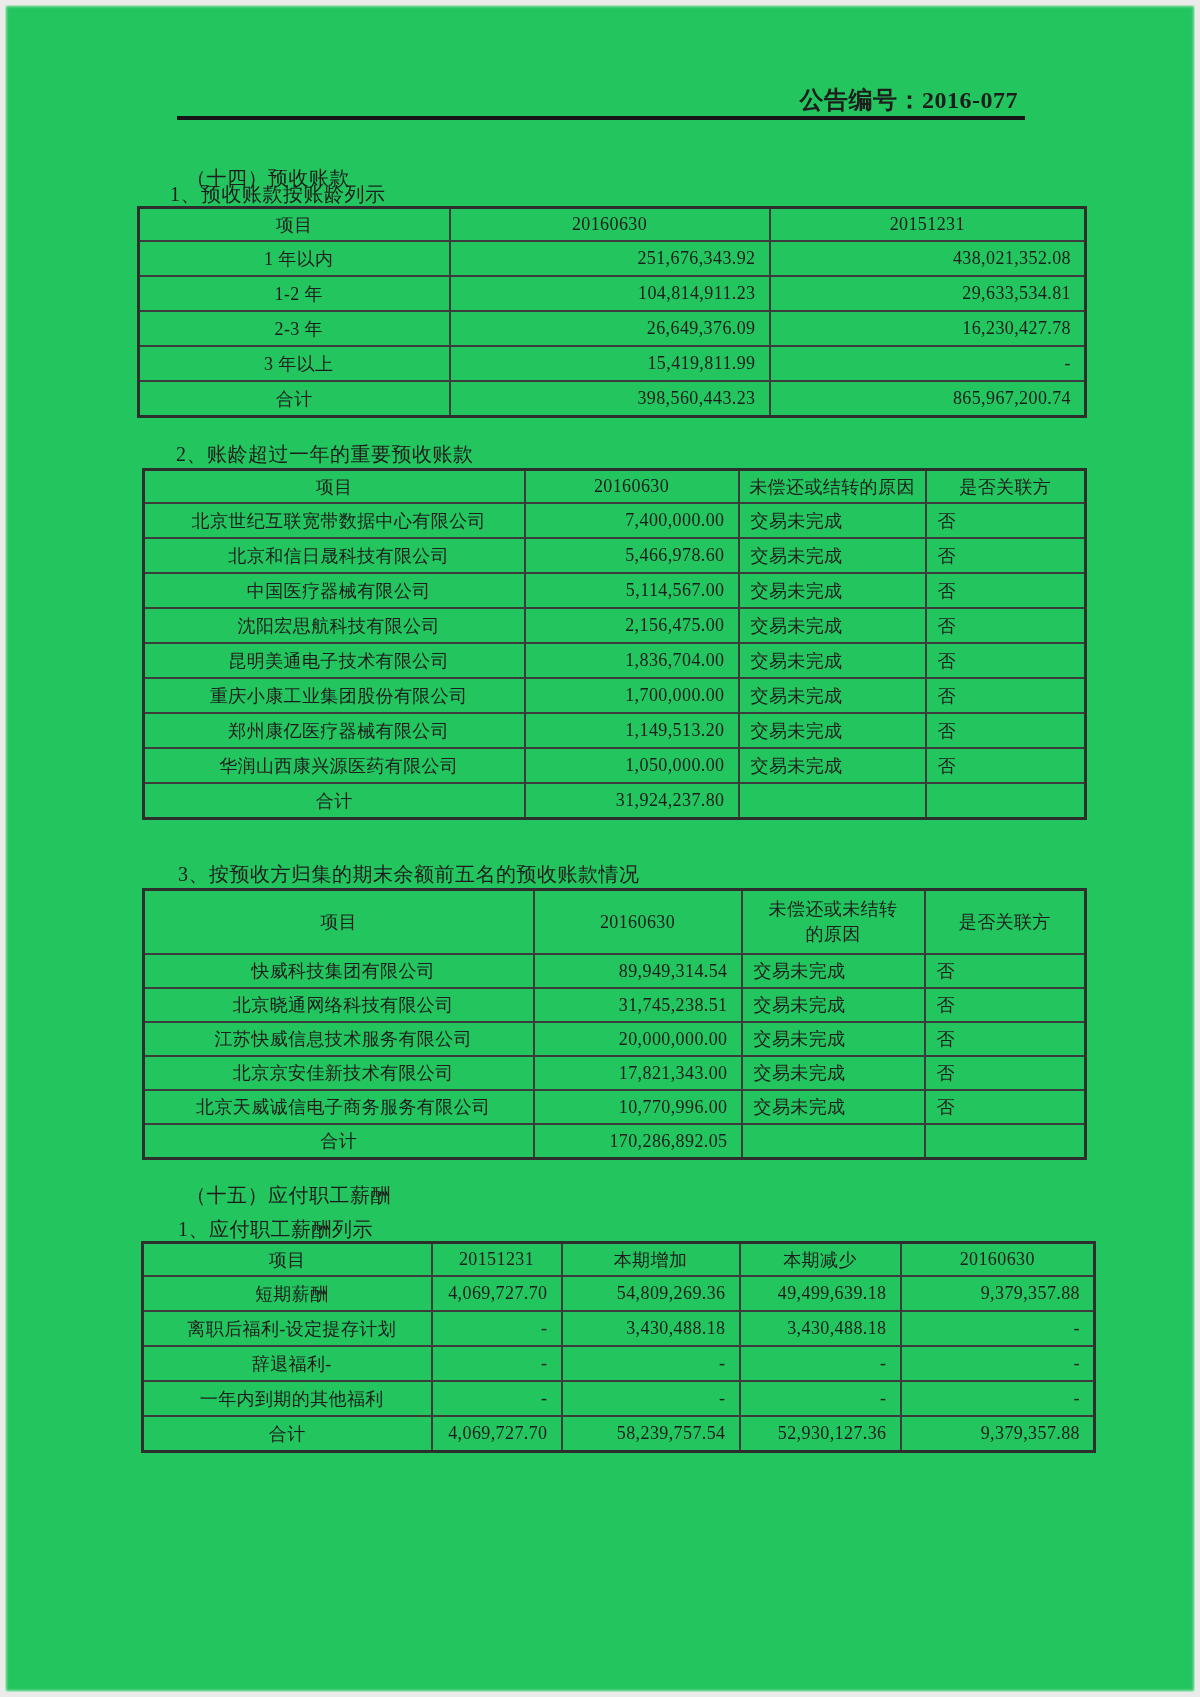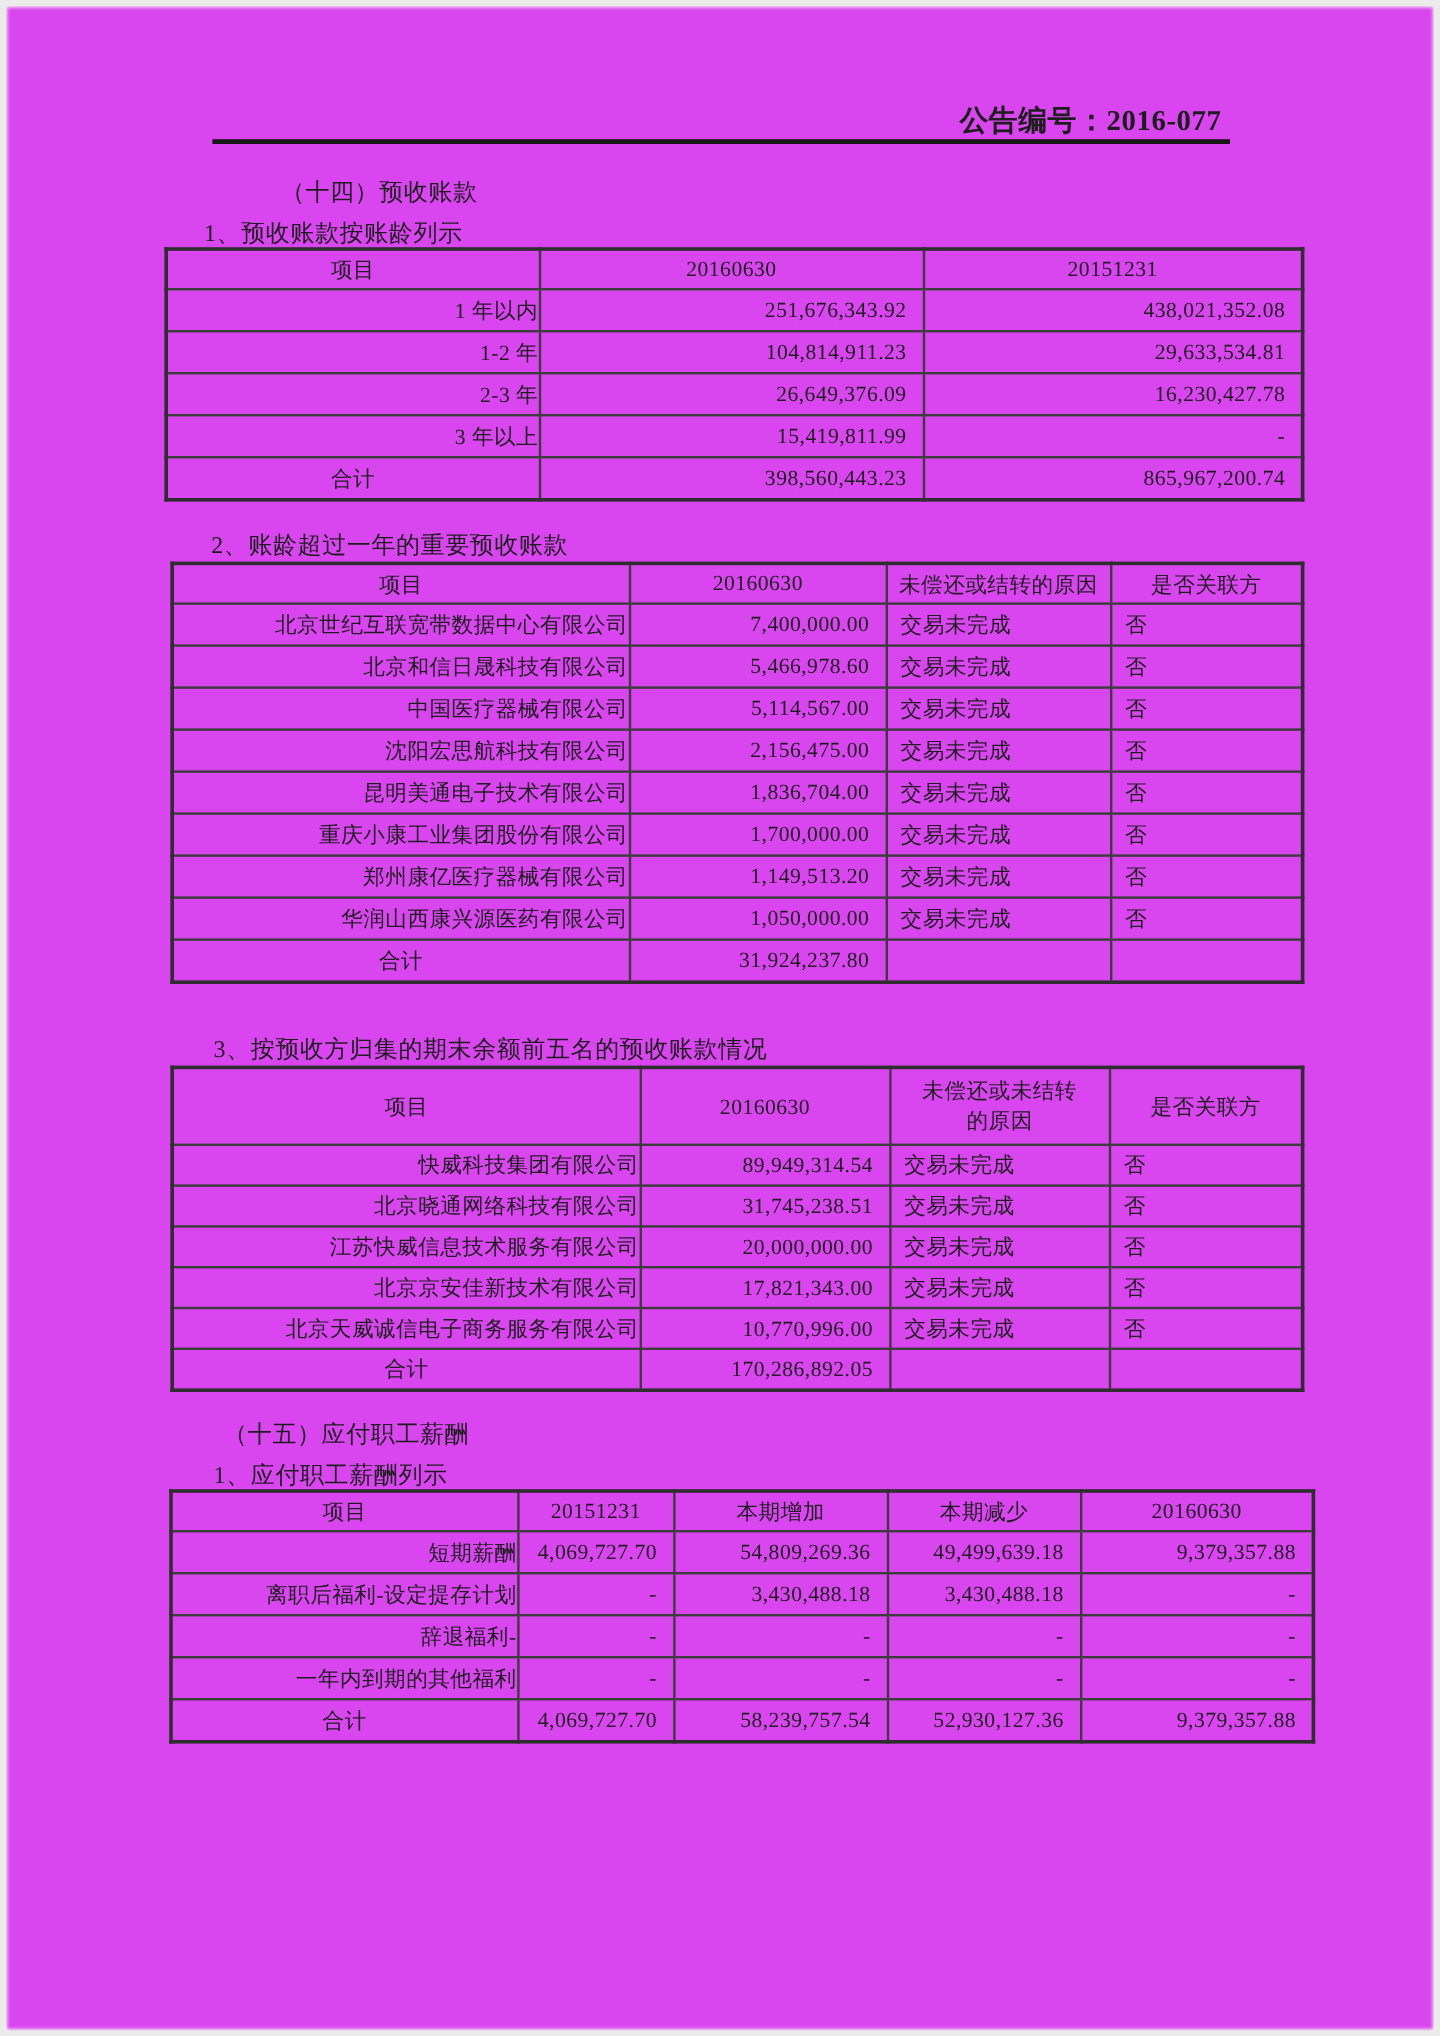--- a/index.html
+++ b/index.html
@@ -1,38 +1,38 @@
 <!DOCTYPE html>
 <html><head>
 <meta charset="utf-8">
 <style>
   html,body{margin:0;padding:0;background:#ffffff;}
   .page{
     position:relative;width:1200px;height:1697px;overflow:hidden;
-    background:#d946ef;color:#1d1d1d;
+    background:#22c55e;color:#1d1d1d;
     font-family:"Liberation Serif","DejaVu Serif",serif;
     box-shadow:inset 0 0 0 5px #ebebea, inset 0 0 3px 6px #f4f4f2;
   }
   .doc-number{position:absolute;top:84px;right:182px;font-size:24px;font-weight:bold;letter-spacing:.5px;}
   .header-rule{position:absolute;left:177px;top:116px;width:848px;height:4px;background:#161616;}
   .heading,.subheading{position:absolute;font-size:20px;letter-spacing:.5px;white-space:nowrap;}
-  .s14-title{left:186px;top:147px;margin-left:48px;}
+  .s14-title{left:186px;top:165px;}
   .s14-sub1{left:170px;top:181px;}
   .s14-sub2{left:176px;top:441px;}
   .s14-sub3{left:178px;top:861px;}
   .s15-title{left:186px;top:1182px;}
   .s15-sub1{left:178px;top:1216px;}
 
   table.t{position:absolute;border-collapse:collapse;table-layout:fixed;
     font-size:18px;letter-spacing:.4px;border:3px solid #2e2e2e;}
   .t th,.t td{border:2px solid #3c3c3c;padding:0;vertical-align:middle;
     overflow:hidden;white-space:nowrap;font-weight:normal;}
   .t th{text-align:center;height:31px;}
   .t td{height:33px;}
-  .t td:first-child{text-align:right;padding-left:9px;}
+  .t td:first-child{text-align:center;padding-left:9px;}
   .t tr.total-row td:first-child{text-align:center;padding-left:0;}
 
   .t-aging{left:137px;top:206px;width:947px;}
   .t-aging td:nth-child(n+2){text-align:right;padding-right:13px;margin-left:15px;}
 
   .t-over{left:142px;top:468px;width:942px;}
   .t-over td:nth-child(2){text-align:right;padding-right:13px;padding-left:36px;}
   .t-over td:nth-child(3),.t-over td:nth-child(4){text-align:left;padding-left:11px;}
 
   .t-top5{left:142px;top:888px;width:942px;}

